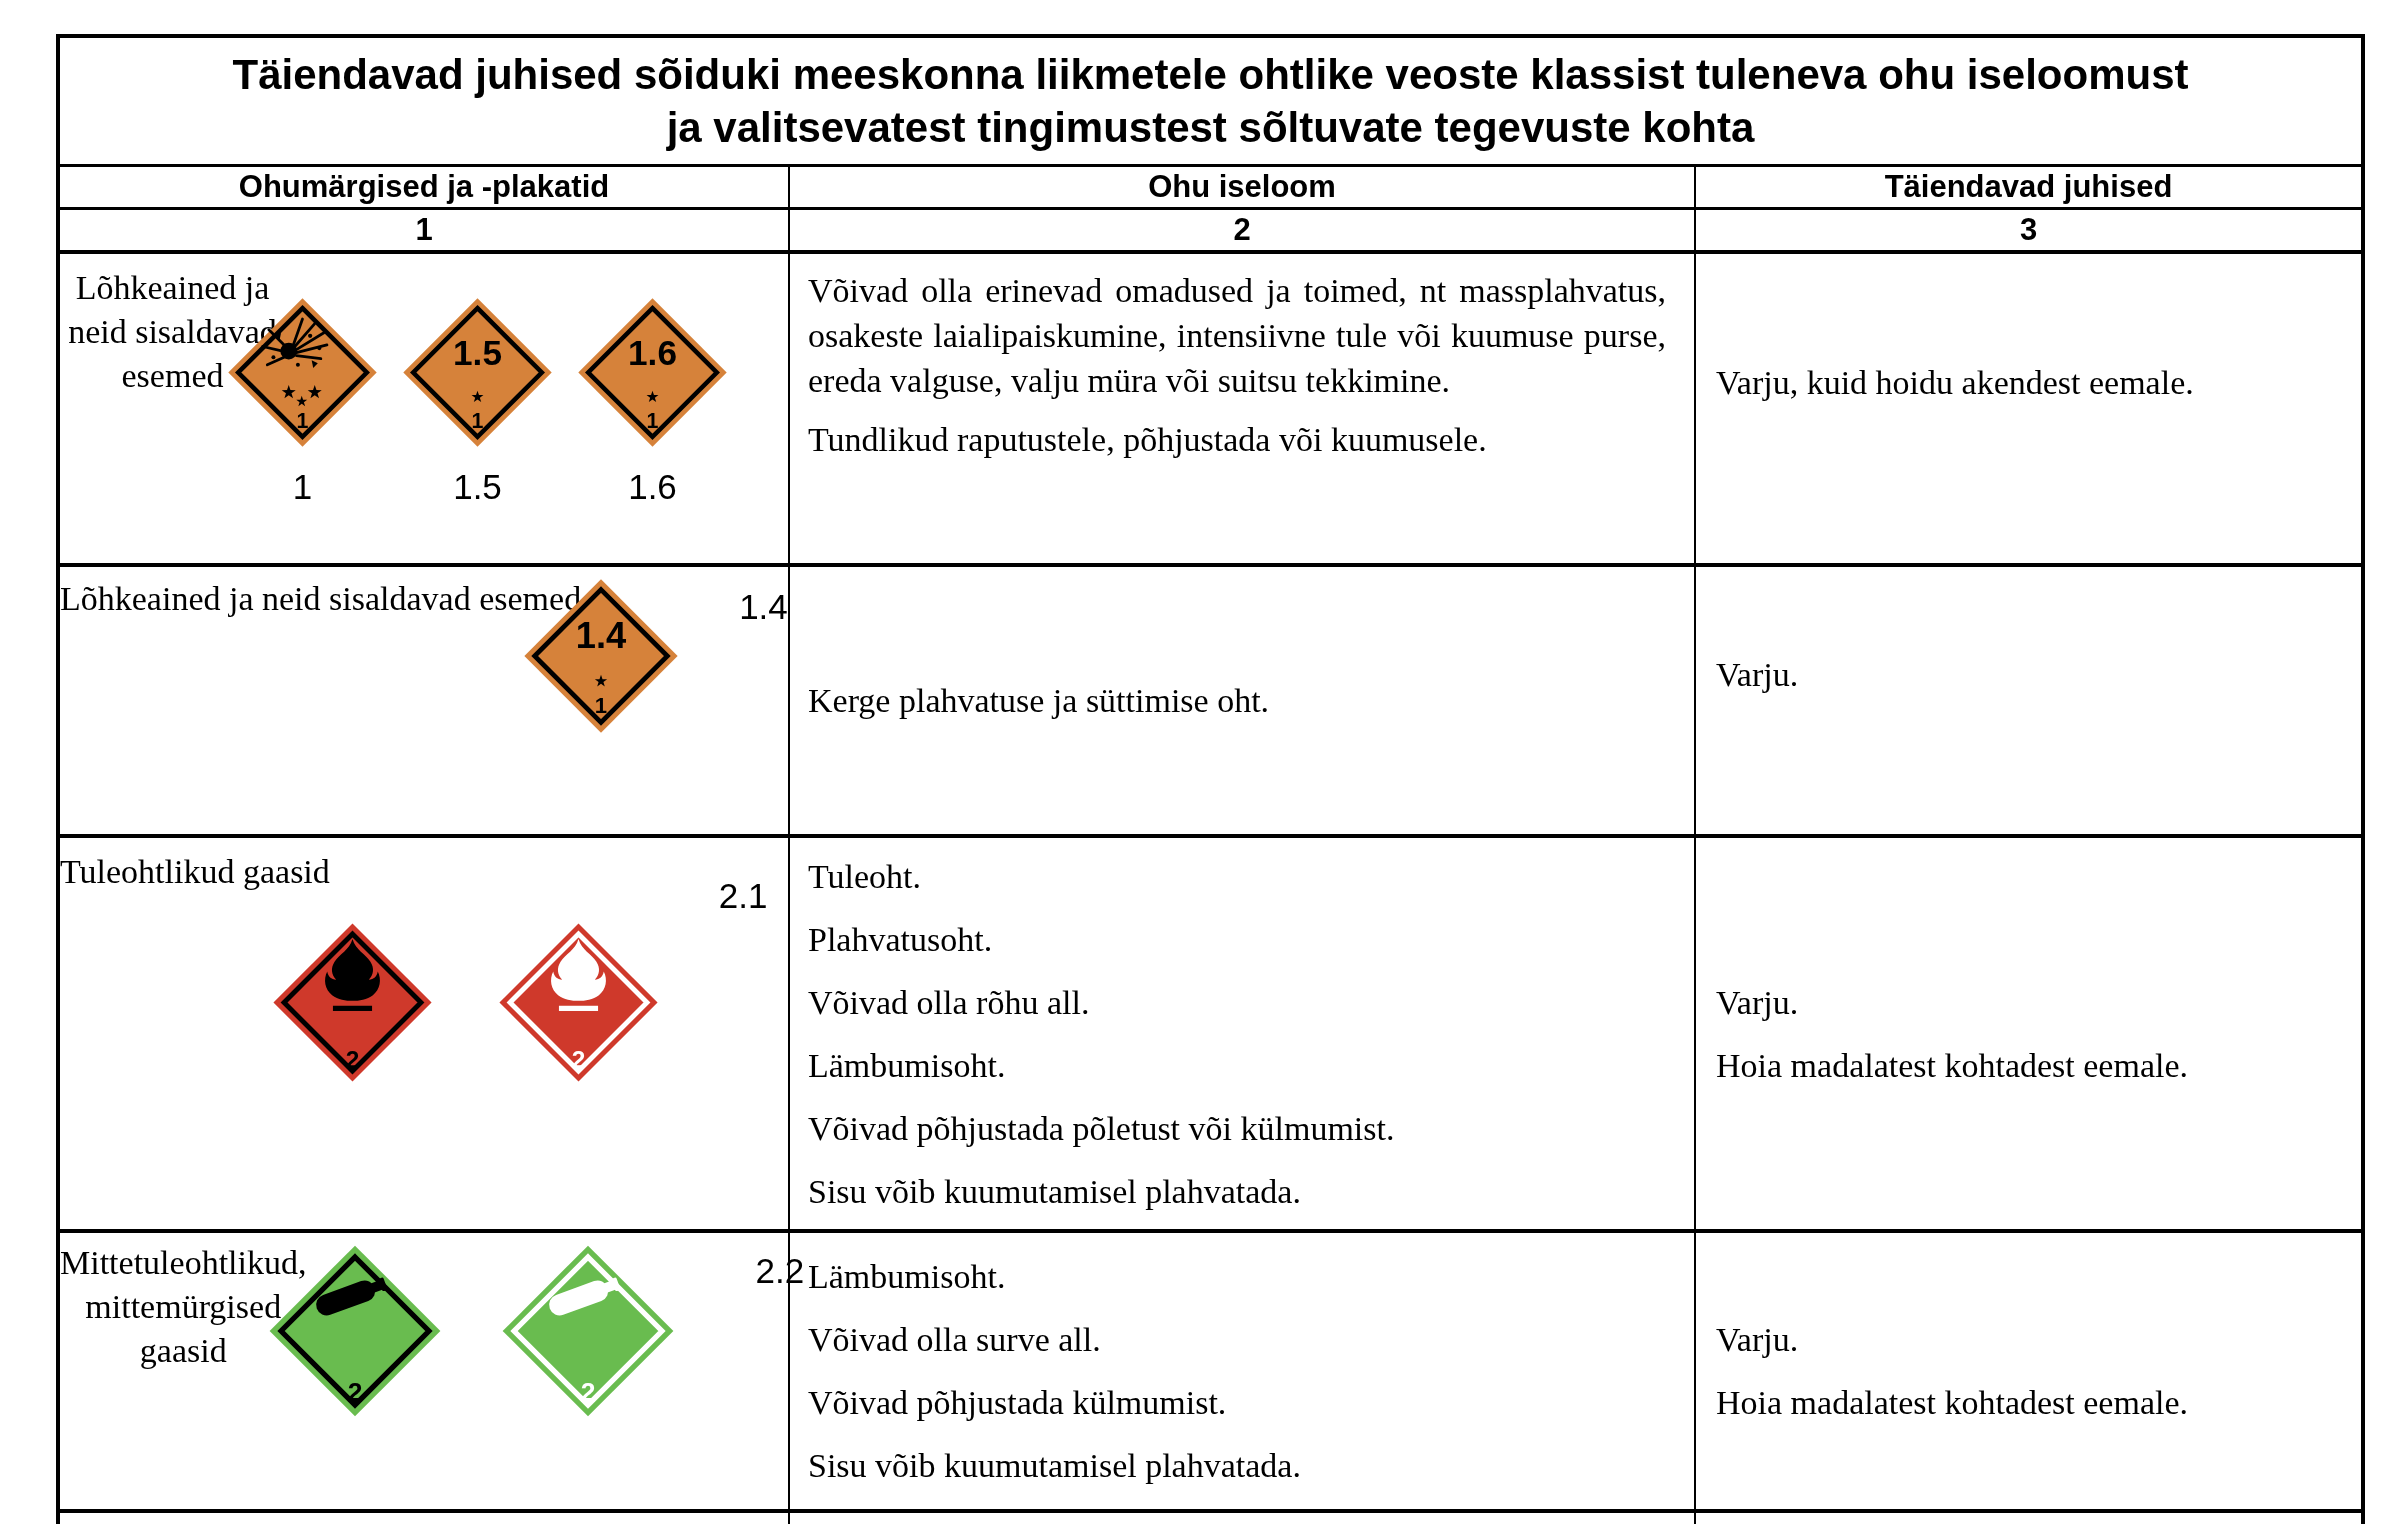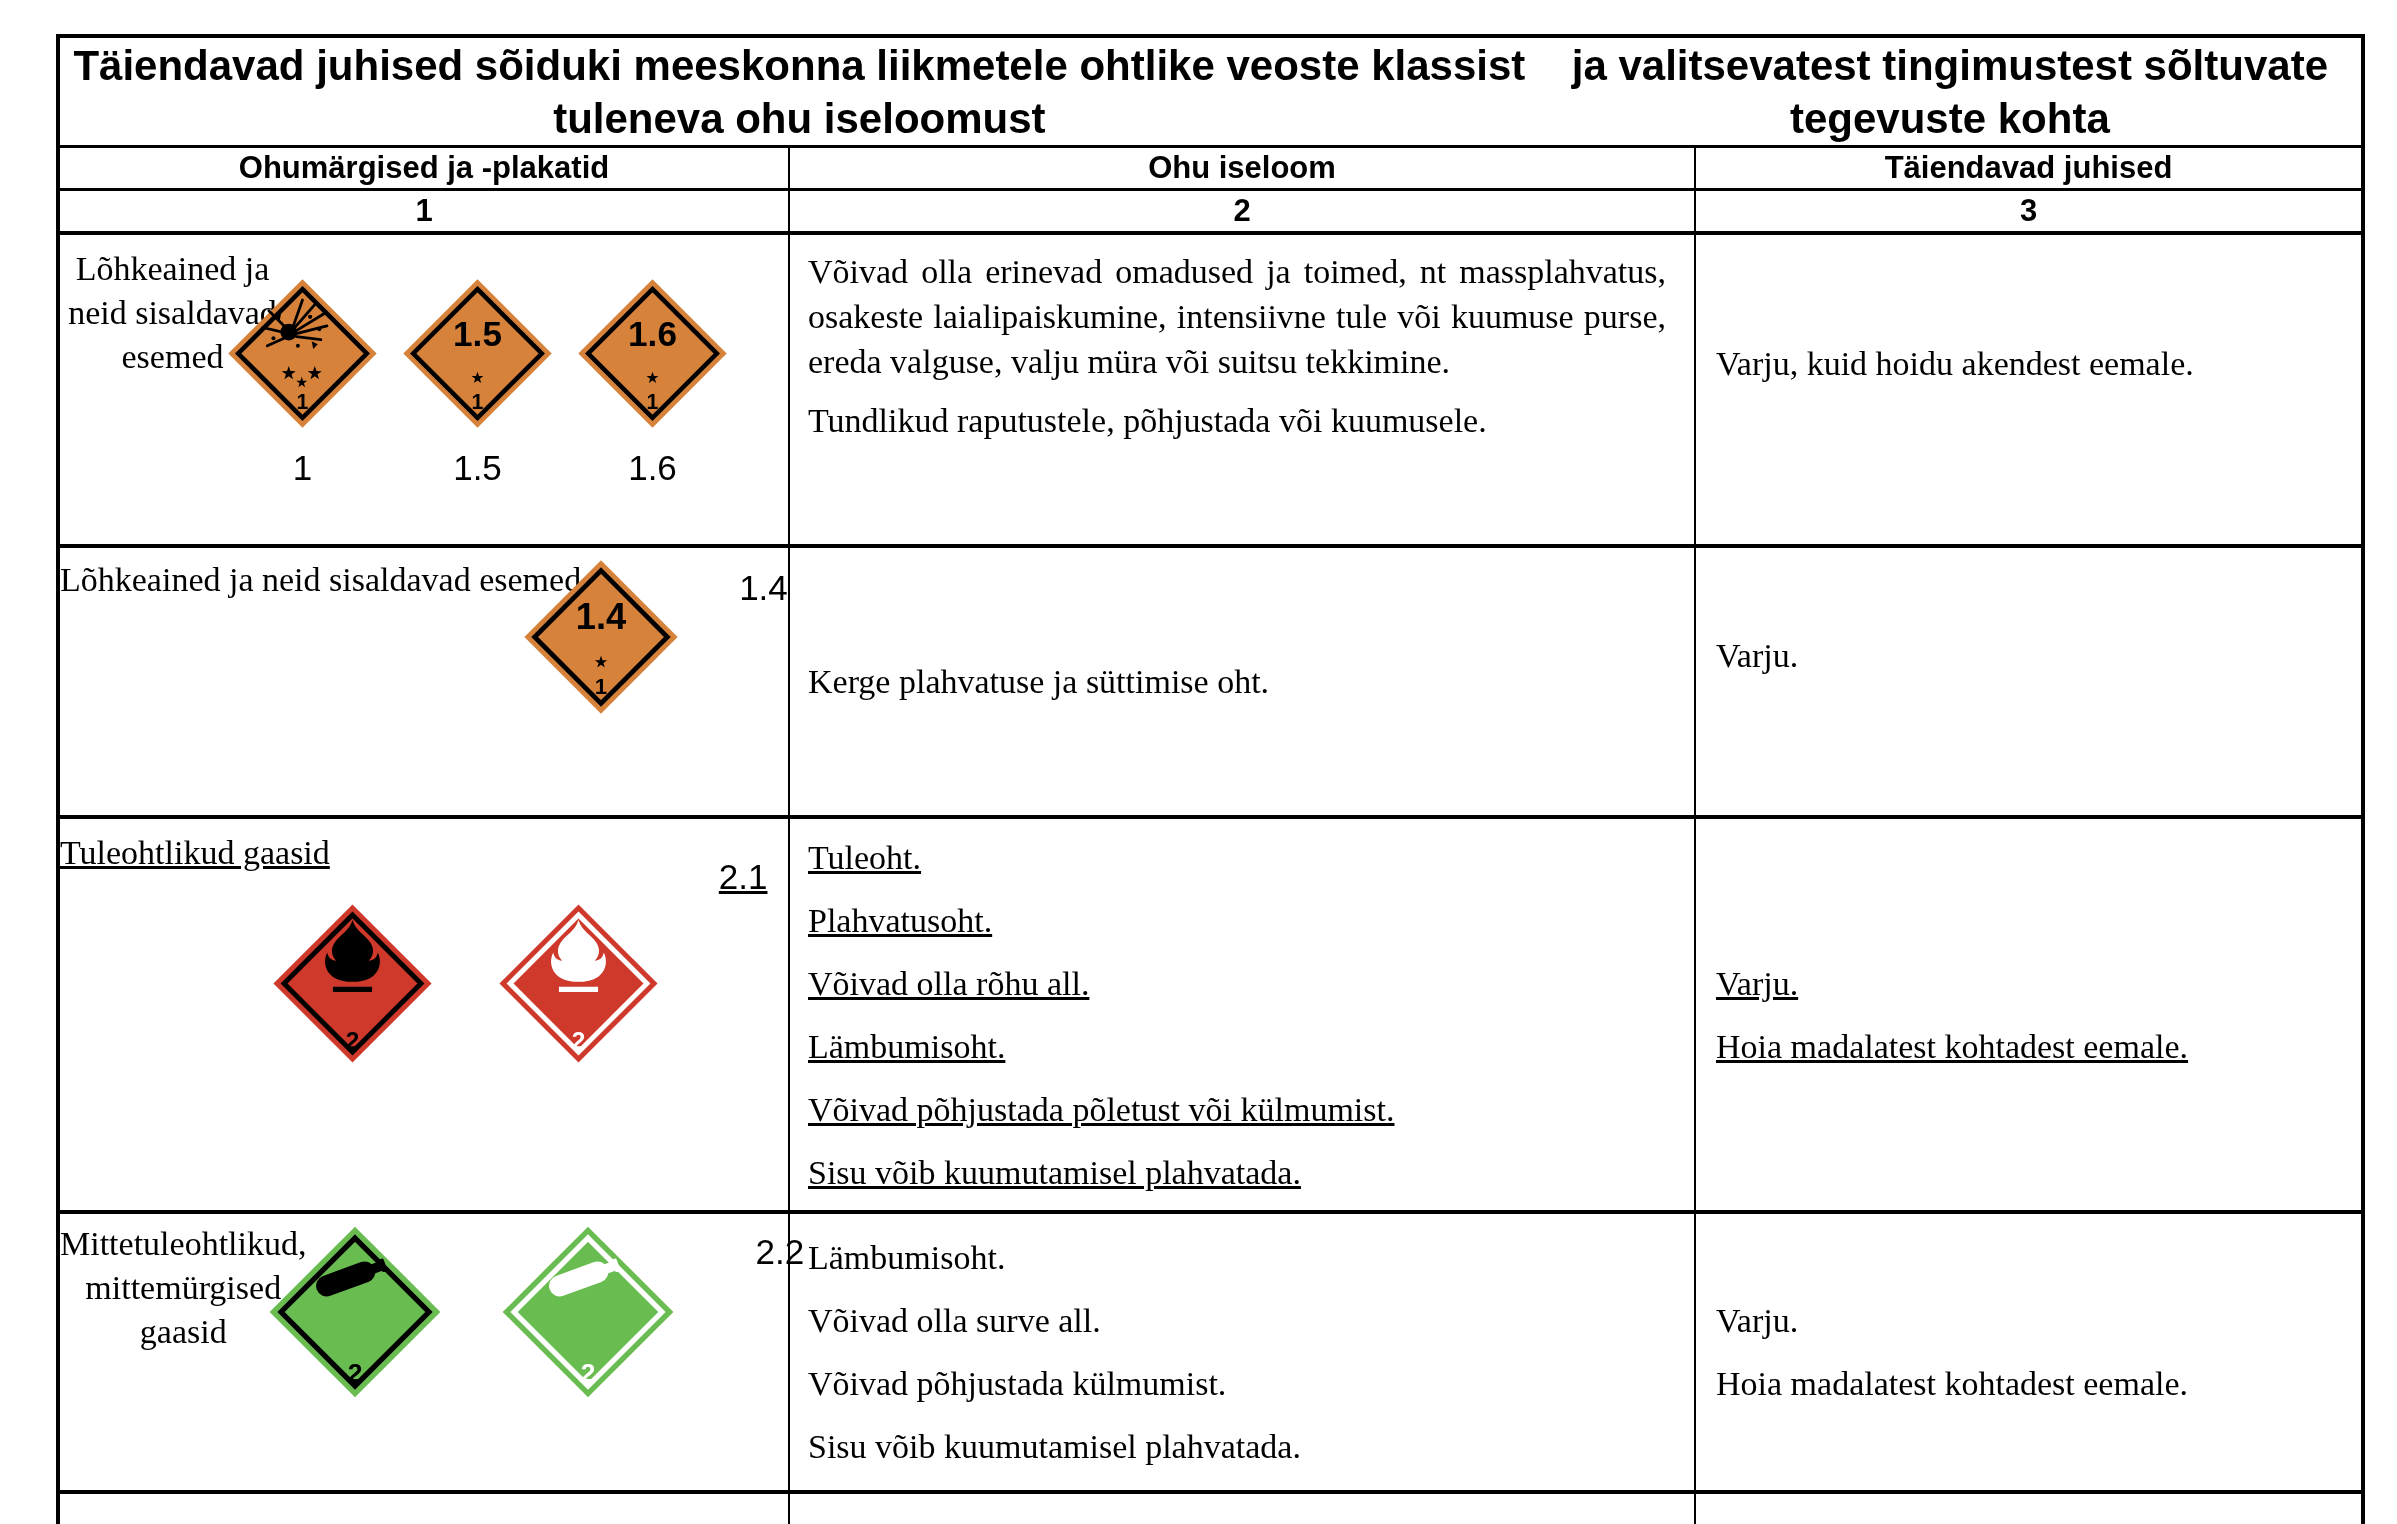--- a/index.html
+++ b/index.html
@@ -13,21 +13,21 @@
     margin:34px 0 0 56px;width:2305px;
     border:4px solid #000;
   }
   td{border:2px solid #000;padding:0;vertical-align:middle;box-sizing:border-box;}
   tr.title-row td{border-bottom:3px solid #000;}
   tr.head-row td{border-bottom:3px solid #000;}
   tr.num-row td{border-bottom:4px solid #000;}
   tr.data-row td{border-bottom:4px solid #000;}
 
   .titlebox{
-    height:107px;display:flex;flex-direction:row;justify-content:center;align-items:center;
+    height:126px;display:flex;flex-direction:column;justify-content:center;align-items:center;
     font-family:"Liberation Sans", sans-serif;font-weight:700;font-size:42px;line-height:53px;
     text-align:center;
   }
   .colhead,.colnum{
     font-family:"Liberation Sans", sans-serif;font-weight:700;font-size:31px;
     text-align:center;line-height:40px;
   }
 
   
   .cellcol{display:flex;flex-direction:row;align-items:flex-start;box-sizing:border-box;}
@@ -48,21 +48,21 @@
   .nudge-up{padding-bottom:53px;}
   .just{text-align:justify;}
 
   .phdiv{font-family:"Liberation Sans", sans-serif;font-weight:700;font-size:23px;text-anchor:middle;}
   .phsub{font-family:"Liberation Sans", sans-serif;font-weight:700;font-size:14px;text-anchor:middle;}
   .phsub2{font-family:"Liberation Sans", sans-serif;font-weight:700;font-size:15px;text-anchor:middle;}
 
   
   .h-r1{height:309px;}
   .h-r2{height:267px;}
-  .h-r3{height:391px;text-decoration:underline;}
+  .h-r3{height:391px;}
   .h-r4{height:276px;}
 </style>
 </head>
 <body>
 
 <div class="page">
 <table class="tbl">
   <colgroup>
         <col style="width:731px">
         <col style="width:906px">

